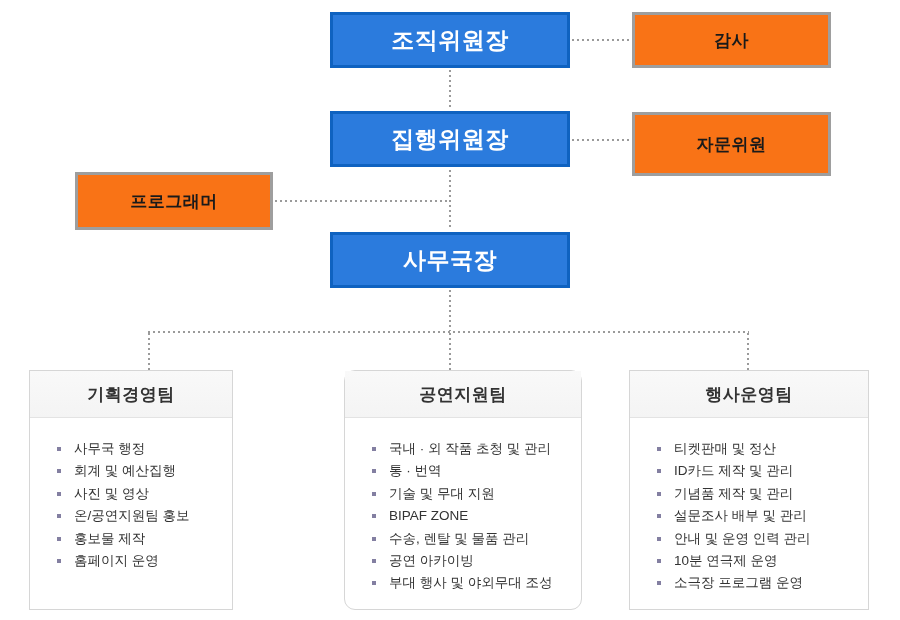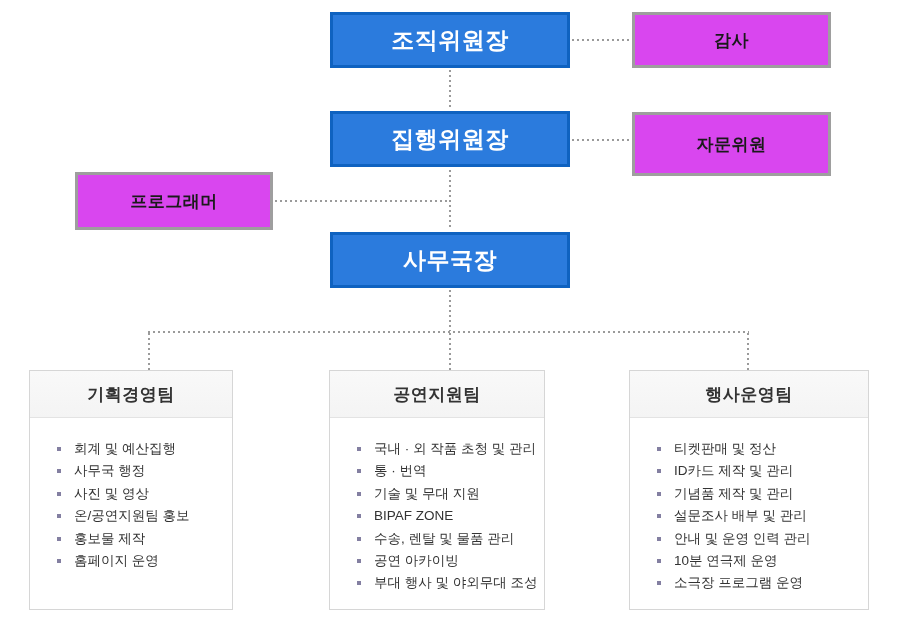--- a/index.html
+++ b/index.html
@@ -16,21 +16,21 @@
     background: #2b7bdd;
     border: 3px solid #0f62c0;
     color: #ffffff;
     font-size: 23px; font-weight: bold;
     display: flex; align-items: center; justify-content: center;
     letter-spacing: 0.5px;
   }
   
   .node-white {
     position: absolute;
-    background: #d946ef;
+    background: #f97316;
     border: 3px solid #9e9e9e;
     color: #1a1a1a;
     font-size: 17px; font-weight: bold;
     display: flex; align-items: center; justify-content: center;
     letter-spacing: 0.5px;
   }
 
   
   .h-dots {
     position: absolute; height: 2px;
@@ -97,31 +97,31 @@
   <div class="v-dots" style="left:449px; top:290px; height:41px;"></div>
   <div class="h-dots" style="left:148px; top:331px; width:601px;"></div>
   <div class="v-dots" style="left:148px; top:333px; height:37px;"></div>
   <div class="v-dots" style="left:449px; top:333px; height:37px;"></div>
   <div class="v-dots" style="left:747px; top:333px; height:37px;"></div>
 
   <div class="team" style="left:29px; width:204px;">
     <div class="team-header">기획경영팀</div>
     <div class="team-body">
       <ul>
+          <li><span class="bullet"></span><span>사무국 행정</span></li>
           <li><span class="bullet"></span><span>회계 및 예산집행</span></li>
-          <li><span class="bullet"></span><span>사무국 행정</span></li>
           <li><span class="bullet"></span><span>사진 및 영상</span></li>
           <li><span class="bullet"></span><span>온/공연지원팀 홍보</span></li>
           <li><span class="bullet"></span><span>홍보물 제작</span></li>
           <li><span class="bullet"></span><span>홈페이지 운영</span></li>
         </ul>
     </div>
   </div>
 
-  <div class="team" style="left:329px; width:216px;">
+  <div class="team" style="left:344px; width:238px;border-radius:11px;">
     <div class="team-header">공연지원팀</div>
     <div class="team-body">
       <ul>
           <li><span class="bullet"></span><span>국내 · 외 작품 초청 및 관리</span></li>
           <li><span class="bullet"></span><span>통 · 번역</span></li>
           <li><span class="bullet"></span><span>기술 및 무대 지원</span></li>
           <li><span class="bullet"></span><span>BIPAF ZONE</span></li>
           <li><span class="bullet"></span><span>수송, 렌탈 및 물품 관리</span></li>
           <li><span class="bullet"></span><span>공연 아카이빙</span></li>
           <li><span class="bullet"></span><span>부대 행사 및 야외무대 조성</span></li>

